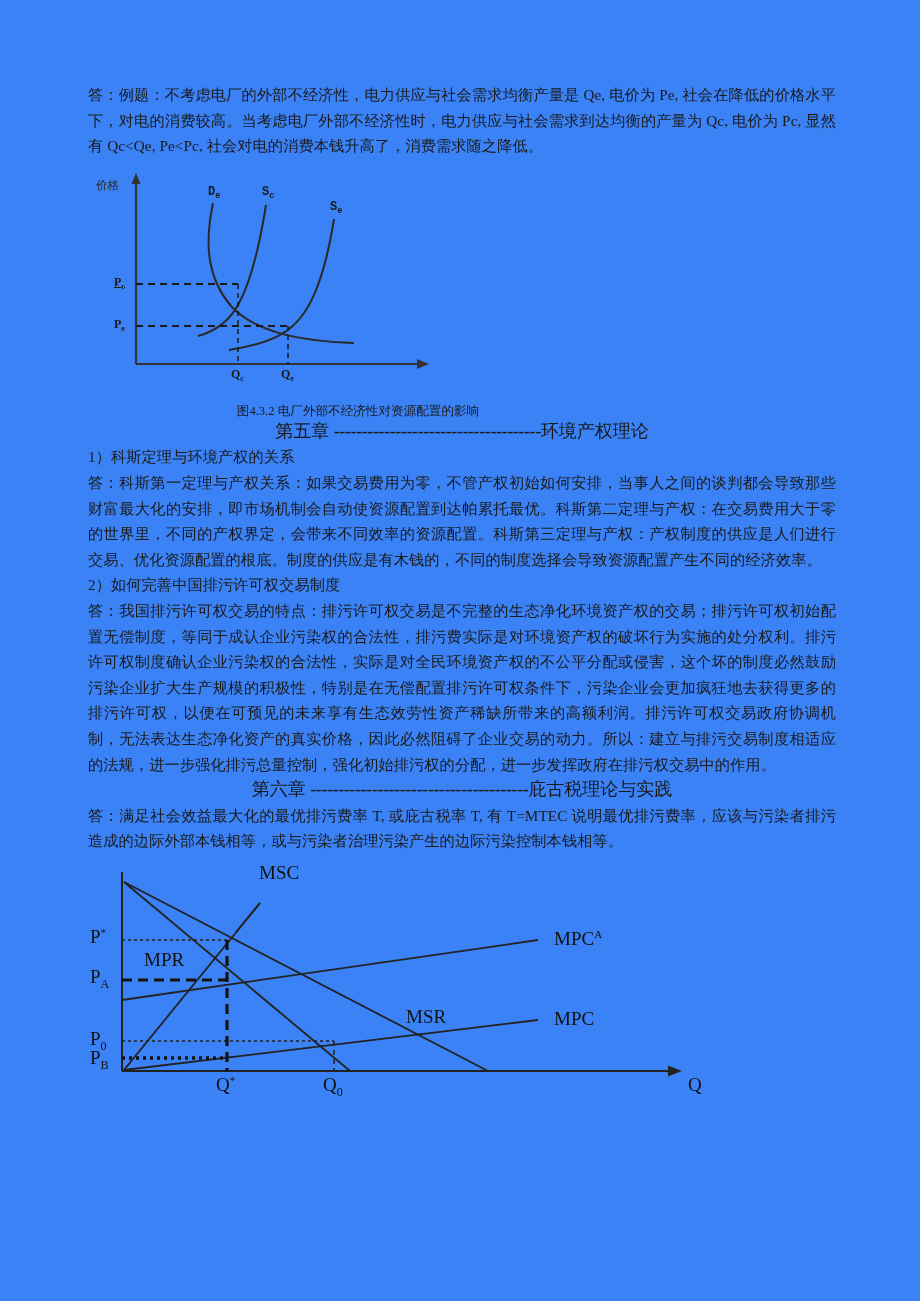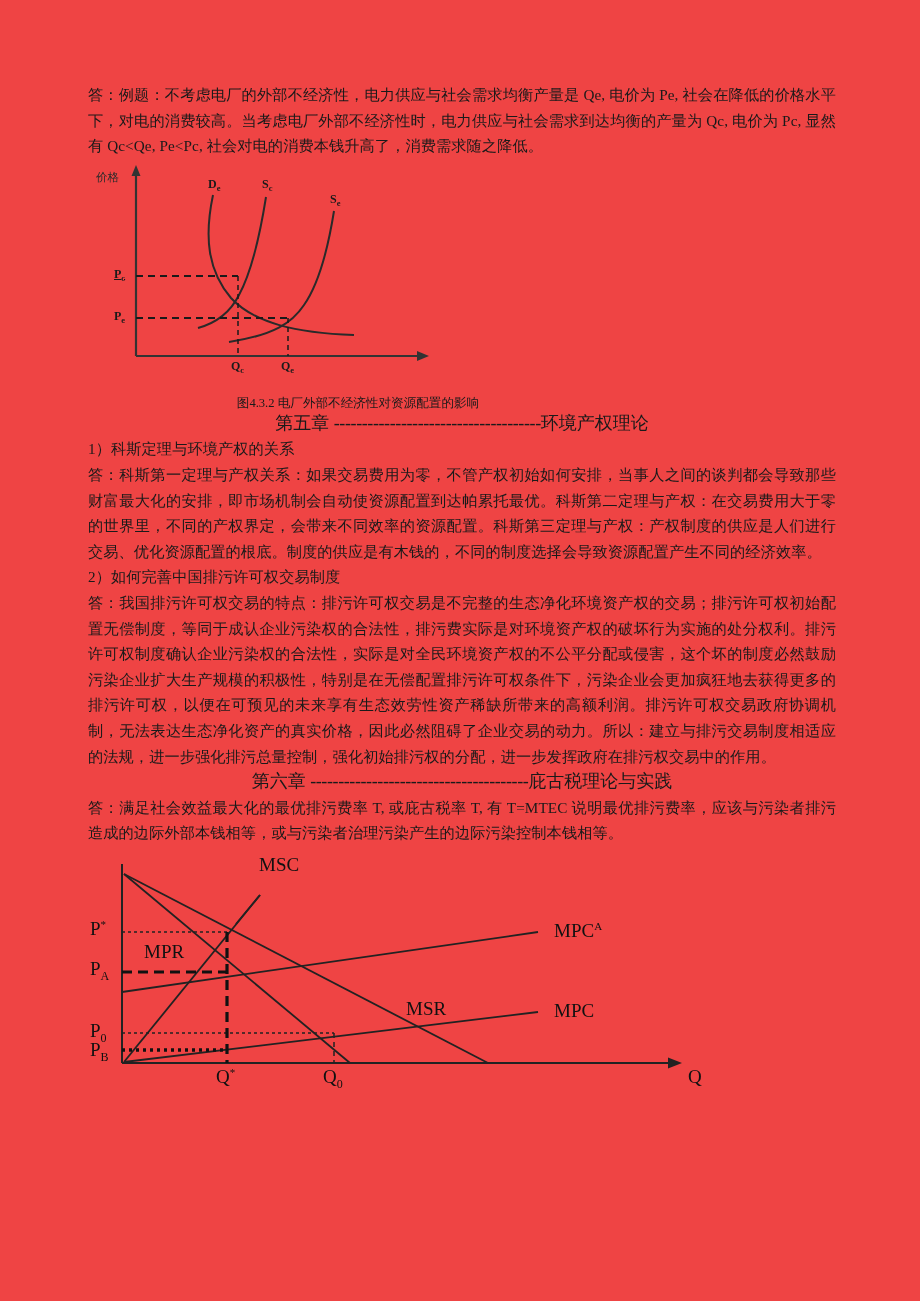--- a/index.html
+++ b/index.html
@@ -9,21 +9,21 @@
   }
   body {
     font-family: "Liberation Serif", "DejaVu Serif", serif;
     color: #1a1a1a;
   }
   #page {
     position: relative;
     width: 920px;
     height: 1301px;
     margin: 0 auto;
-    background: #ef4444;
+    background: #3b82f6;
     overflow: hidden;
   }
   .doc-body {
     position: absolute;
     left: 88px;
     top: 82px;
     width: 748px;
   }
   p.para {
     margin: 0;
@@ -43,41 +43,41 @@
   }
   .chapter-dashes {
     letter-spacing: -0.4px;
   }
 
   
   .fig1-wrap {
     position: relative;
     width: 560px;
     height: 232px;
-    margin: 4px 0 0 8px;
+    margin: 12px 0 0 8px;
   }
   .fig1-caption {
     text-align: center;
     font-size: 12.6px;
     line-height: 16px;
     margin: 0;
     width: 520px;
     margin-left: 10px;
   }
   .axis-label-cn {
     position: absolute;
     font-size: 11.5px;
     line-height: 12px;
     color: #2b2b2b;
   }
   .curve-tag {
     position: absolute;
     font-size: 12px;
     font-weight: bold;
-    font-family: Liberation Serif, serif;
+    font-family: Liberation Mono, monospace;
     color: #1a1a1a;
     text-align: right;
   }
   .curve-tag sub {
     font-size: 8.5px;
     font-weight: bold;
   }
   .tick-tag {
     position: absolute;
     font-size: 12px;

